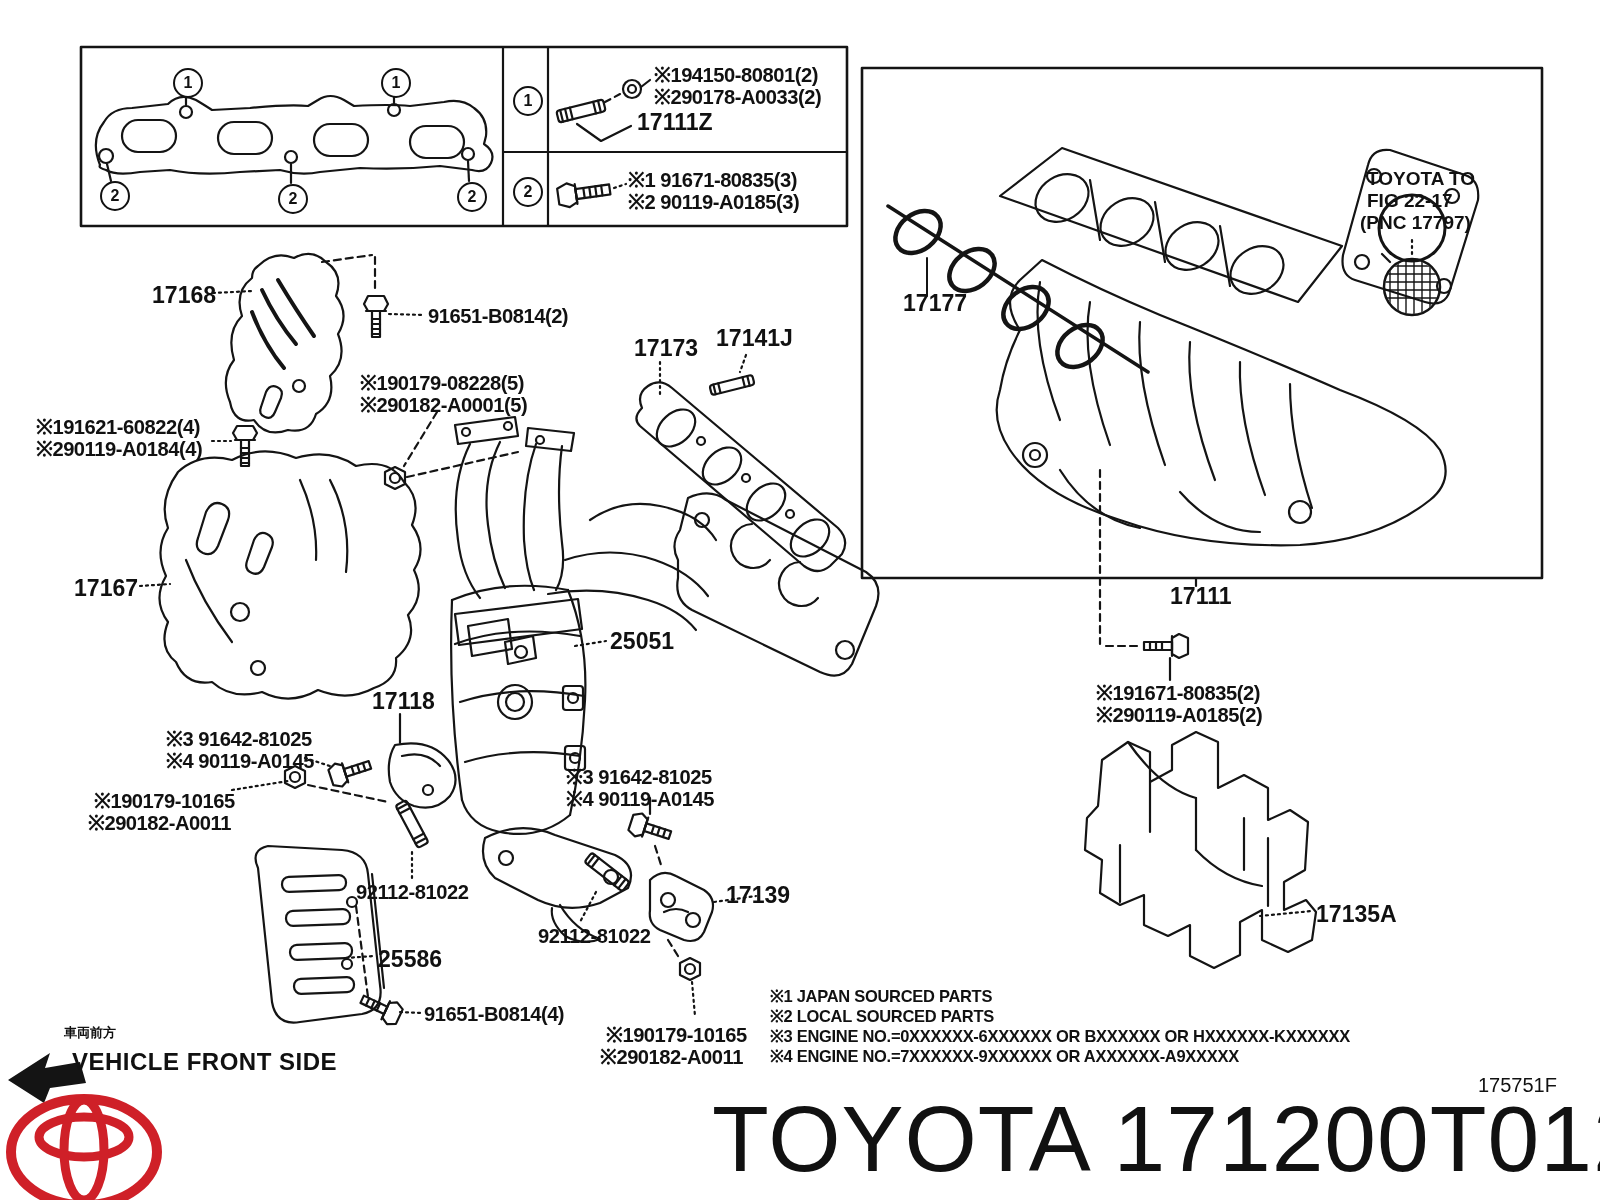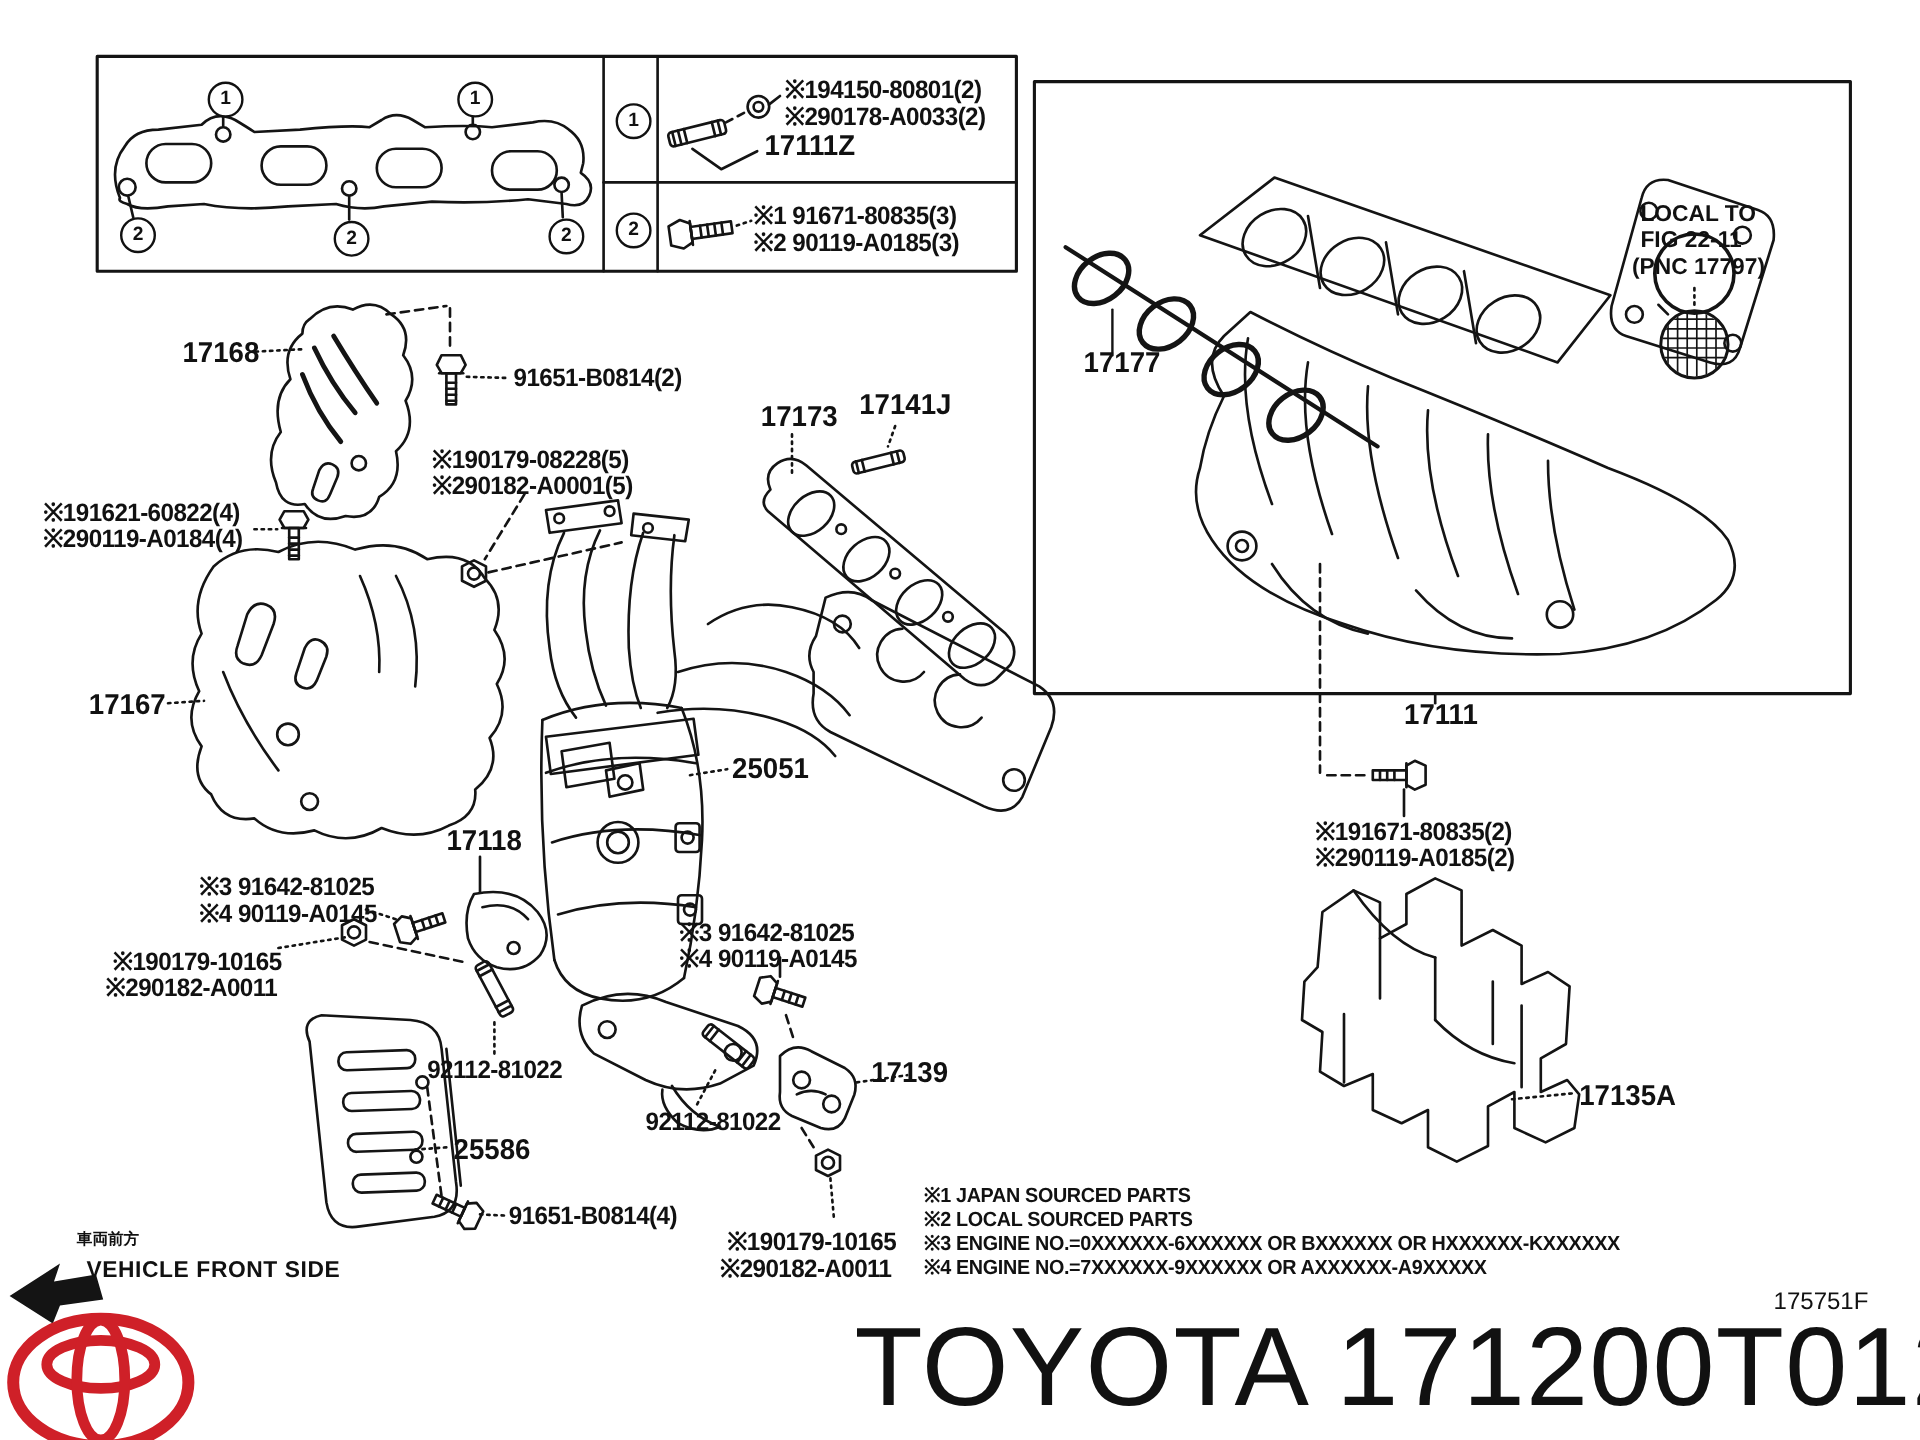--- a/index.html
+++ b/index.html
@@ -6,21 +6,21 @@
   #stage{position:relative;width:1600px;height:1200px;background:#ffffff;overflow:hidden;
          font-family:"Liberation Sans",sans-serif;color:#111;}
   #lineart{position:absolute;left:0;top:0;width:1600px;height:1200px;}
   .pn{position:absolute;font-weight:bold;font-size:21px;letter-spacing:-0.5px;white-space:nowrap;color:#111;transform:scaleX(.96);transform-origin:left top;}
   .big{font-size:24px;letter-spacing:0;}
   .callout{position:absolute;width:26px;height:26px;border:2px solid #111;border-radius:50%;
            display:flex;align-items:center;justify-content:center;font-size:16px;font-weight:bold;background:#fff;}
   .note{position:absolute;font-size:17px;font-weight:bold;letter-spacing:-0.3px;white-space:nowrap;transform:scaleX(.97);transform-origin:left top;}
   .refer{position:absolute;font-size:19px;font-weight:bold;white-space:nowrap;}
   .front-jp{position:absolute;font-size:13px;font-weight:bold;}
-  .front-en{position:absolute;font-size:19px;font-weight:bold;letter-spacing:0.5px;}
+  .front-en{position:absolute;font-size:24px;font-weight:bold;letter-spacing:0.5px;}
   .docnum{position:absolute;font-size:20px;}
   .bigcode{position:absolute;font-size:93px;font-weight:400;letter-spacing:1px;white-space:nowrap;}
 </style>
 </head>
 <body>
 
 <div id="stage">
 
   <svg id="lineart" viewBox="0 0 1600 1200" fill="none" stroke="#141414" stroke-width="2.2" stroke-linecap="round" stroke-linejoin="round">
 
@@ -459,22 +459,22 @@
   <div class="pn" style="left:356px;top:880px">92112-81022</div>
   <div class="pn" style="left:538px;top:924px">92112-81022</div>
   <div class="pn big" style="left:726px;top:881px">17139</div>
 
   <div class="pn big" style="left:378px;top:945px">25586</div>
   <div class="pn" style="left:424px;top:1002px">91651-B0814(4)</div>
   <div class="pn" style="left:606px;top:1020px">※190179-10165</div>
   <div class="pn" style="left:600px;top:1042px">※290182-A0011</div>
 
   <div class="pn big" style="left:903px;top:289px">17177</div>
-  <div class="refer" style="left:1367px;top:168px">LOCAL TO</div>
-  <div class="refer" style="left:1367px;top:190px">FIG 22-11</div>
+  <div class="refer" style="left:1367px;top:168px">TOYOTA TO</div>
+  <div class="refer" style="left:1367px;top:190px">FIG 22-17</div>
   <div class="refer" style="left:1360px;top:212px">(PNC 17797)</div>
 
   <div class="pn big" style="left:1170px;top:582px">17111</div>
   <div class="pn" style="left:1096px;top:678px">※191671-80835(2)</div>
   <div class="pn" style="left:1096px;top:700px">※290119-A0185(2)</div>
   <div class="pn big" style="left:1316px;top:900px">17135A</div>
 
   <div class="note" style="left:770px;top:984px">※1 JAPAN SOURCED PARTS</div>
   <div class="note" style="left:770px;top:1004px">※2 LOCAL SOURCED PARTS</div>
   <div class="note" style="left:770px;top:1024px">※3 ENGINE NO.=0XXXXXX-6XXXXXX OR BXXXXXX OR HXXXXXX-KXXXXXX</div>

